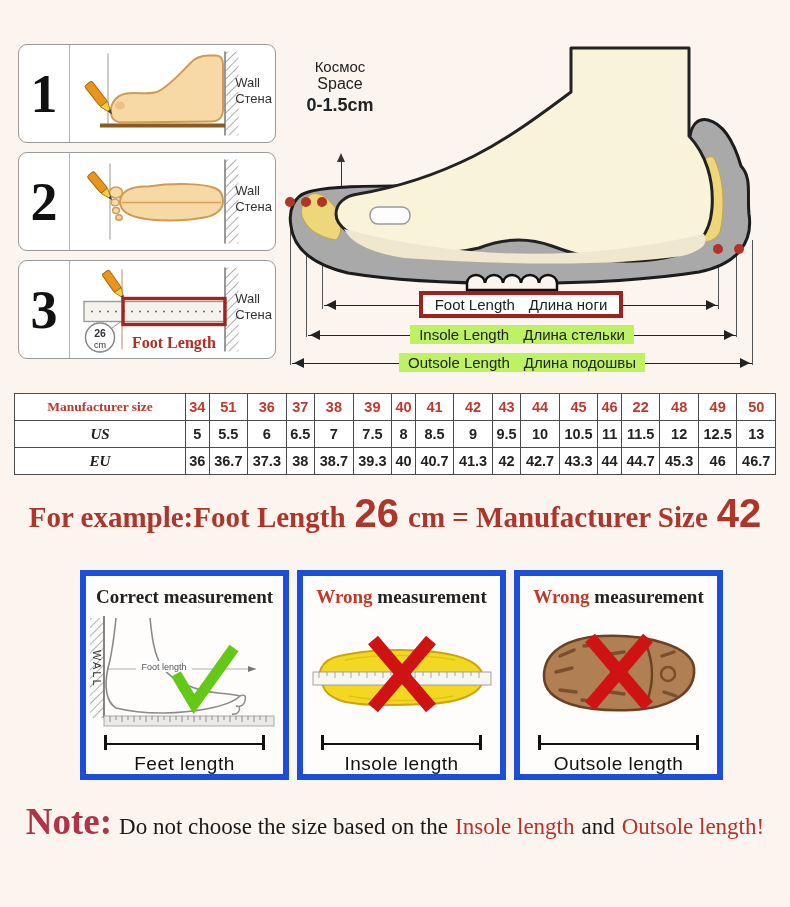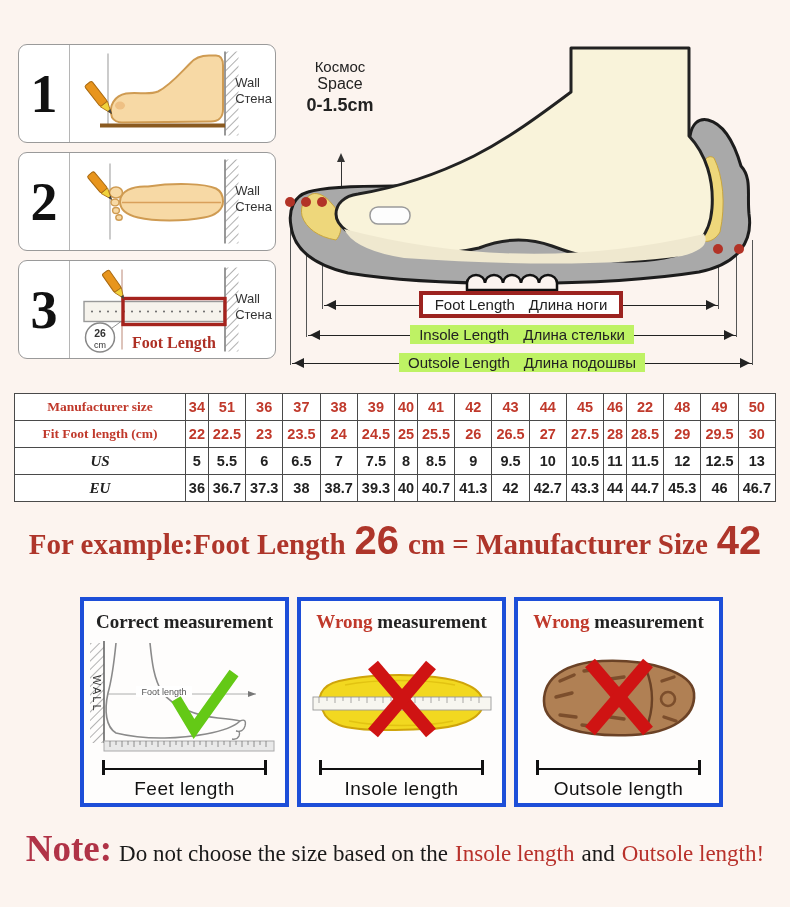--- a/index.html
+++ b/index.html
@@ -43,21 +43,21 @@
   table.size td.rowlabel{width:168px;font-family:Liberation Serif, serif;font-size:13.5px;}
   table.size td.plainlabel{font-family:"Liberation Serif",serif;font-size:15px;font-style:italic;}
   table.size td.red{color:#c0392b;}
   
   .example{margin-top:16px;display:flex;justify-content:center;align-items:baseline;gap:9px;
     font-family:"Liberation Serif",serif;font-weight:bold;color:#ae352a;}
   .example .txt{font-size:29px;}
   .example .big{font-size:40px;font-family:"Liberation Sans",sans-serif;}
   
   .mboxes{display:flex;gap:8px;margin:34px 0 0 80px;}
-  .mbox{width:209px;height:210px;background:#fefdfc;border:4px solid #1d4ed8;box-sizing:border-box;padding-top:10px;}
+  .mbox{width:209px;height:210px;background:#fefdfc;border:6px solid #1d4ed8;box-sizing:border-box;padding-top:10px;}
   .mtitle{text-align:center;font-family:"Liberation Serif",serif;font-weight:bold;font-size:19px;color:#222;}
   .mart{display:block;margin:4px auto 0;width:194px;height:122px;}
   .bracket{position:relative;height:15px;margin:1px 18px 0;border-left:3px solid #111;border-right:3px solid #111;}
   .bracket::before{content:'';position:absolute;left:0;right:0;top:50%;border-top:2.6px solid #111;}
   .mcap{text-align:center;font-size:19px;color:#111;margin-top:3px;letter-spacing:0.5px;}
   
   .note{margin-top:20px;display:flex;justify-content:center;align-items:baseline;gap:7px;
     font-family:"Liberation Serif",serif;color:#1a1a1a;white-space:nowrap;}
   .note .prefix{font-size:37px;font-weight:bold;color:#b03347;}
   .note .seg{font-size:23px;}
@@ -261,40 +261,20 @@
         <td class="red">41</td>
         <td class="red">42</td>
         <td class="red">43</td>
         <td class="red">44</td>
         <td class="red">45</td>
         <td class="red">46</td>
         <td class="red">22</td>
         <td class="red">48</td>
         <td class="red">49</td>
         <td class="red">50</td>
-      </tr>
-      <tr>
-        <td class="rowlabel red">Fit Foot length (cm)</td>
-        <td class="red">22</td>
-        <td class="red">22.5</td>
-        <td class="red">23</td>
-        <td class="red">23.5</td>
-        <td class="red">24</td>
-        <td class="red">24.5</td>
-        <td class="red">25</td>
-        <td class="red">25.5</td>
-        <td class="red">26</td>
-        <td class="red">26.5</td>
-        <td class="red">27</td>
-        <td class="red">27.5</td>
-        <td class="red">28</td>
-        <td class="red">28.5</td>
-        <td class="red">29</td>
-        <td class="red">29.5</td>
-        <td class="red">30</td>
       </tr>
       <tr>
         <td class="rowlabel plainlabel">US</td>
         <td>5</td>
         <td>5.5</td>
         <td>6</td>
         <td>6.5</td>
         <td>7</td>
         <td>7.5</td>
         <td>8</td>

